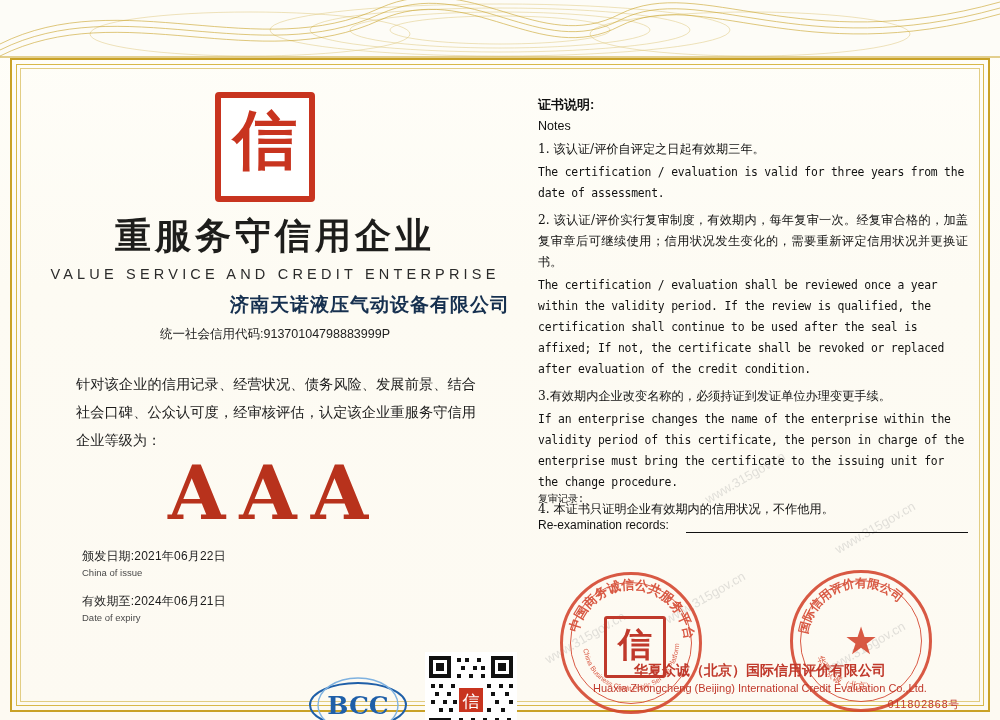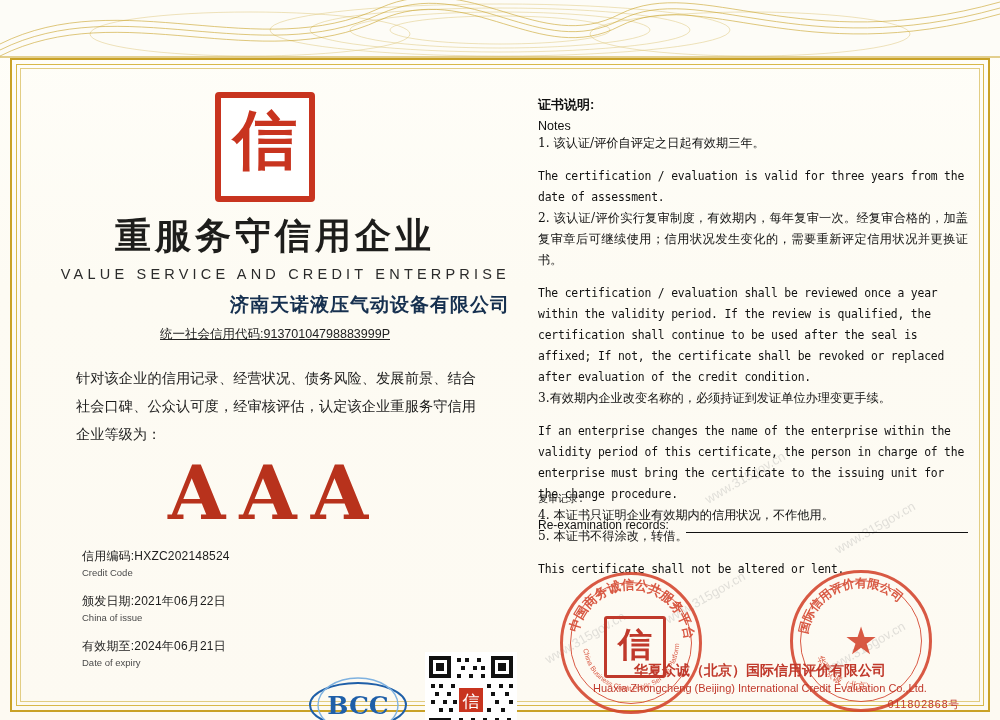--- a/index.html
+++ b/index.html
@@ -49,34 +49,34 @@
     position:absolute;left:0;right:0;top:12px;
     text-align:center;font-family:"DejaVu Serif", serif;
     font-size:64px;line-height:72px;color:#c8341f;font-weight:700;
   }
   .title-cn{
     position:absolute;left:0;top:132px;width:470px;text-align:center;
     font-family:"DejaVu Serif", serif;
     font-size:36px;letter-spacing:4px;color:#1d1d1b;font-weight:700;
   }
   .title-en{
-    position:absolute;left:0;top:186px;width:470px;text-align:right;
+    position:absolute;left:0;top:186px;width:470px;text-align:center;
     font-size:14.5px;letter-spacing:4.2px;color:#2b2b2b;
   }
   .company{
     position:absolute;left:0;top:212px;width:470px;text-align:right;
     font-family:"DejaVu Serif", serif;
     font-size:19px;letter-spacing:1px;color:#16304f;font-weight:700;
   }
   .uscc{
     position:absolute;left:0;top:246px;width:470px;text-align:center;
-    font-size:12.5px;color:#222;text-decoration:underline;
+    font-size:12.5px;color:#222;
   }
   .para{
-    position:absolute;left:36px;top:284px;width:400px;
+    position:absolute;left:36px;top:290px;width:400px;
     font-family:"DejaVu Serif", serif;
     font-size:14.2px;line-height:28px;color:#1c1c1c;text-align:justify;
   }
   .grade{
     position:absolute;left:0;top:370px;width:470px;text-align:center;
     font-family:"DejaVu Serif", serif;
     font-size:74px;letter-spacing:14px;color:#b8321c;font-weight:700;
   }
   .meta{
     position:absolute;left:42px;top:468px;width:300px;
@@ -92,25 +92,25 @@
     position:absolute;left:385px;top:572px;width:92px;height:92px;
     background:#fff;
   }
   
   .right{
     position:absolute;left:538px;top:96px;width:430px;
   }
   .notes-h{font-size:13px;font-weight:700;color:#111;margin-bottom:5px;}
   .notes-h2{font-size:12.5px;color:#111;}
   .n-cn{
-    font-size:12.2px;line-height:21px;color:#111;
+    font-size:12.2px;line-height:21px;color:#111;margin-top:6px;
     font-family:"DejaVu Serif", serif;text-align:justify;
   }
   .n-en{
-    font-size:11.4px;line-height:21px;color:#111;margin-top:12px;
+    font-size:11.4px;line-height:21px;color:#111;margin-top:2px;
     font-family:"DejaVu Sans Mono", monospace;letter-spacing:-0.2px;
   }
   .reexam{
     position:absolute;left:538px;top:492px;width:430px;
   }
   .reexam .cn{font-size:10px;color:#111;font-family:Liberation Mono, monospace;}
   .reexam .en{font-size:12px;color:#111;margin-top:12px;}
   .reexam .line{
     position:absolute;left:148px;top:40px;width:282px;height:1px;background:#111;
   }
@@ -199,24 +199,20 @@
     </div>
 
     <div class="title-cn">重服务守信用企业</div>
     <div class="title-en">VALUE SERVICE AND CREDIT ENTERPRISE</div>
     <div class="company">济南天诺液压气动设备有限公司</div>
     <div class="uscc">统一社会信用代码:91370104798883999P</div>
     <div class="para">针对该企业的信用记录、经营状况、债务风险、发展前景、结合社会口碑、公众认可度，经审核评估，认定该企业重服务守信用企业等级为：</div>
     <div class="grade">AAA</div>
 
     <div class="meta">
-      <div class="row">
-        <div class="k">信用编码:HXZC202148524</div>
-        <div class="sub">Credit Code</div>
-      </div>
       <div class="row">
         <div class="k">颁发日期:2021年06月22日</div>
         <div class="sub">China of issue</div>
       </div>
       <div class="row">
         <div class="k">有效期至:2024年06月21日</div>
         <div class="sub">Date of expiry</div>
       </div>
     </div>
 
@@ -303,24 +299,20 @@
       <div class="n-cn">2. 该认证/评价实行复审制度，有效期内，每年复审一次。经复审合格的，加盖复审章后可继续使用；信用状况发生变化的，需要重新评定信用状况并更换证书。</div>
       <div class="n-en">The certification / evaluation shall be reviewed once a year within the validity period. If the review is qualified, the certification shall continue to be used after the seal is affixed; If not, the certificate shall be revoked or replaced after evaluation of the credit condition.</div>
     </div>
     <div>
       <div class="n-cn">3.有效期内企业改变名称的，必须持证到发证单位办理变更手续。</div>
       <div class="n-en">If an enterprise changes the name of the enterprise within the validity period of this certificate, the person in charge of the enterprise must bring the certificate to the issuing unit for the change procedure.</div>
     </div>
     <div>
       <div class="n-cn">4. 本证书只证明企业有效期内的信用状况，不作他用。</div>
     </div>
-    <div>
-      <div class="n-cn">5. 本证书不得涂改，转借。</div>
-      <div class="n-en">This certificate shall not be altered or lent.</div>
-    </div>
   </div>
 
   <div class="reexam">
     <div class="cn">复审记录:</div>
     <div class="en">Re-examination records:</div>
     <div class="line"></div>
   </div>
 
   <div class="rseal" style="left:560px;top:572px;">
     <div class="inner"></div>

